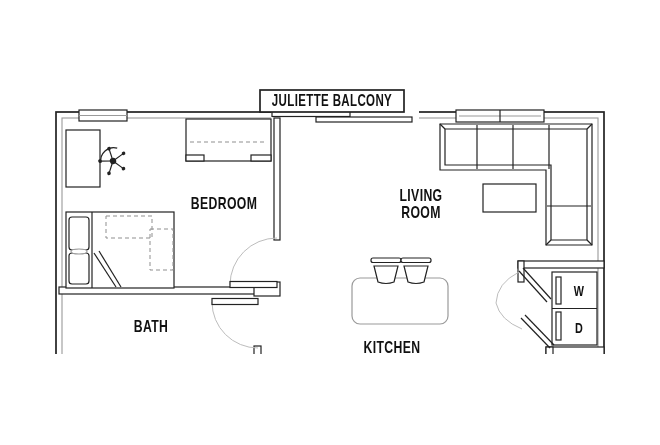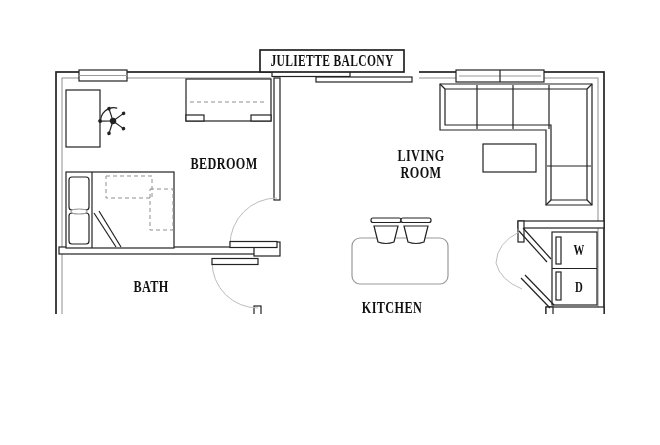--- a/index.html
+++ b/index.html
@@ -1,21 +1,21 @@
 <!DOCTYPE html>
 <html style="--bg: #ffffff; --ink: #222222; --gray: #9a9a9a; --lightgray: #b5b5b5; --text: #111111;"><head>
 <meta charset="utf-8">
 <style>
   :root{
     --bg:#ffffff; --ink:#222222; --gray:#9a9a9a; --lightgray:#b5b5b5; --text:#111111;
   }
   html,body{margin:0;padding:0;background:#fff;}
   .stage{
     position:relative;width:660px;height:314px;background:var(--bg);
-    font-family:Liberation Serif, serif;overflow:hidden;
+    font-family:Liberation Sans, sans-serif;overflow:hidden;margin-top:40px;
   }
   .stage svg{position:absolute;left:0;top:0;}
   
   .s1{stroke:var(--ink);stroke-width:1.2;fill:none;}
   .s1f{stroke:var(--ink);stroke-width:1.2;fill:#fff;}
   .s2{stroke:var(--ink);stroke-width:1.7;fill:none;}
   .s2f{stroke:var(--ink);stroke-width:1.7;fill:#fff;}
   .sg{stroke:var(--gray);stroke-width:1.1;fill:none;}
   .sgf{stroke:var(--gray);stroke-width:1.2;fill:#fff;}
   .arc{stroke:#bdbdbd;stroke-width:1;fill:none;}

